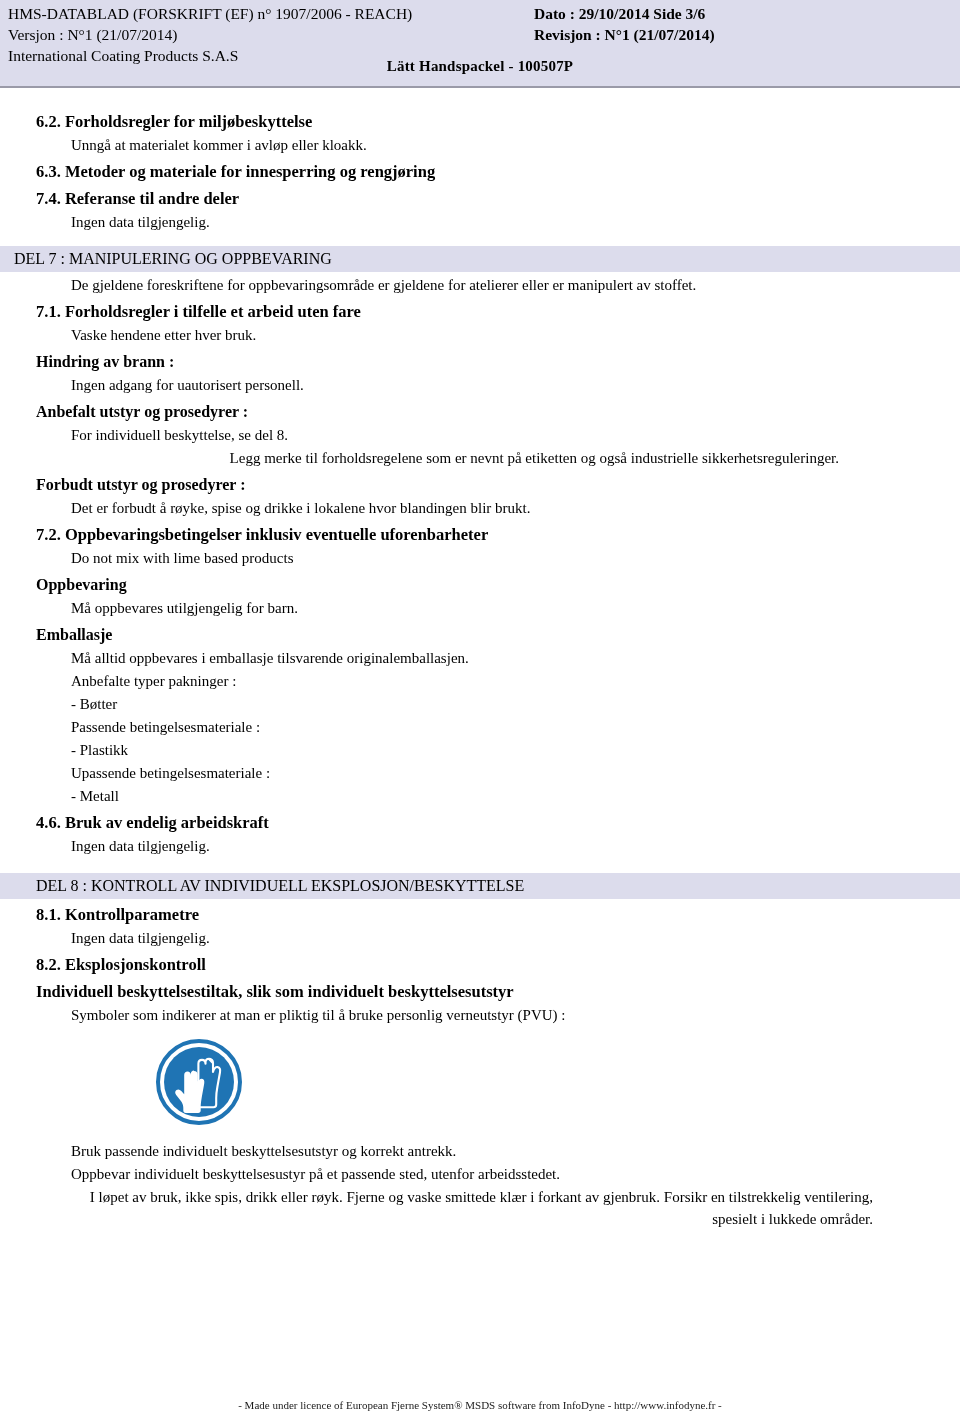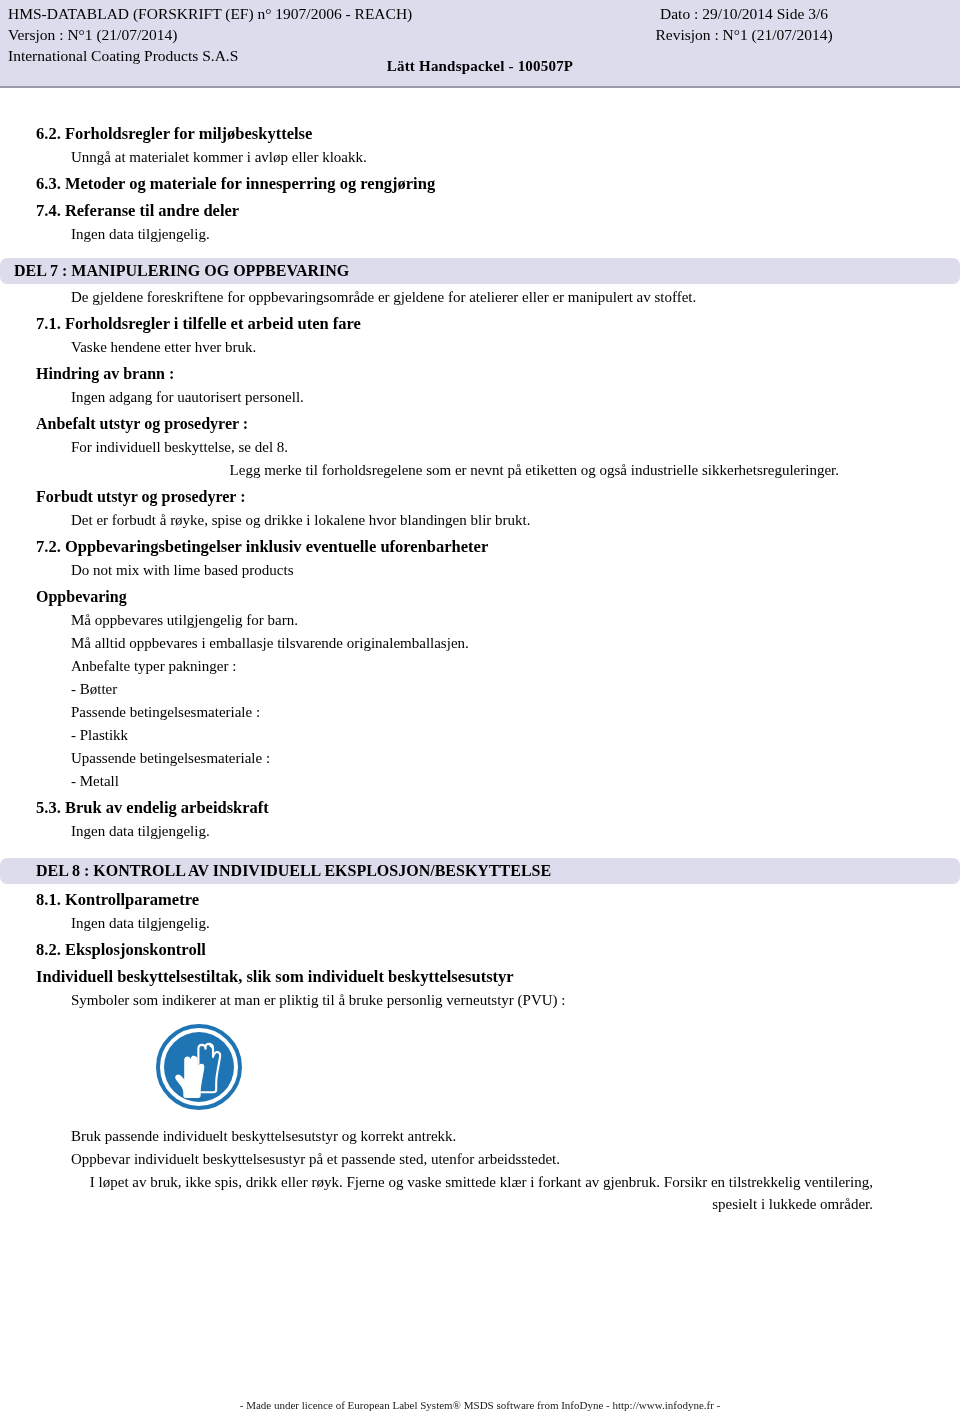--- a/index.html
+++ b/index.html
@@ -38,37 +38,37 @@
     right: 6px;
     top: 3px;
     text-align: right;
     width: 420px;
   }
   .hdr-line {
     font-size: 15.5px;
     line-height: 21px;
     white-space: nowrap;
   }
-  .hdr-right .hdr-line { text-align: center; }
+  .hdr-right .hdr-line { text-align: left; font-weight: bold; }
   .hdr-product {
     position: absolute;
     left: 0;
     top: 58px;
     width: 960px;
     text-align: center;
     font-size: 15px;
     font-weight: bold;
     letter-spacing: 0.2px;
   }
 
   
   .content {
     position: absolute;
     left: 0;
-    top: 118px;
+    top: 106px;
     width: 883px;
   }
 
   .h-sec {
     font-size: 16.5px;
     font-weight: bold;
     line-height: 23px;
     margin: 4px 0 0 36px;
   }
   .h-sub {
@@ -88,25 +88,24 @@
     margin: 1px 44px 0 46px;
     text-align: right;
   }
 
   
   .banner {
     background: #dcdcec;
     margin: 13px 0 2px 0;
     padding: 2px 0 3px 14px;
     font-size: 16px;
-    font-weight: bold;
+    font-weight: normal;
     line-height: 21px;
     width: 960px;
     box-sizing: border-box;
-    border-radius: 7px;
   }
   .banner-gap-top { margin-top: 16px; padding-left: 36px; }
 
   
   .picto-row {
     margin: 12px 0 0 155px;
   }
   .picto {
     width: 88px;
     height: 88px;
@@ -167,29 +166,30 @@
 
   <div class="h-sub">Forbudt utstyr og prosedyrer :</div>
   <div class="txt">Det er forbudt å røyke, spise og drikke i lokalene hvor blandingen blir brukt.</div>
 
   <div class="h-sec">7.2. Oppbevaringsbetingelser inklusiv eventuelle uforenbarheter</div>
   <div class="txt">Do not mix with lime based products</div>
 
   <div class="h-sub">Oppbevaring</div>
   <div class="txt">Må oppbevares utilgjengelig for barn.</div>
 
+  <div class="h-sub">Emballasje</div>
   <div class="txt">Må alltid oppbevares i emballasje tilsvarende originalemballasjen.</div>
   <div class="txt">Anbefalte typer pakninger :</div>
   <div class="txt">- Bøtter</div>
   <div class="txt">Passende betingelsesmateriale :</div>
   <div class="txt">- Plastikk</div>
   <div class="txt">Upassende betingelsesmateriale :</div>
   <div class="txt">- Metall</div>
 
-  <div class="h-sec">5.3. Bruk av endelig arbeidskraft</div>
+  <div class="h-sec">4.6. Bruk av endelig arbeidskraft</div>
   <div class="txt">Ingen data tilgjengelig.</div>
 
   <div class="banner banner-gap-top">DEL 8 : KONTROLL AV INDIVIDUELL EKSPLOSJON/BESKYTTELSE</div>
 
   <div class="h-sec">8.1. Kontrollparametre</div>
   <div class="txt">Ingen data tilgjengelig.</div>
 
   <div class="h-sec">8.2. Eksplosjonskontroll</div>
   <div class="h-sec">Individuell beskyttelsestiltak, slik som individuelt beskyttelsesutstyr</div>
   <div class="txt">Symboler som indikerer at man er pliktig til å bruke personlig verneutstyr (PVU) :</div>
@@ -250,13 +250,13 @@
       </svg>
     </div>
   </div>
 
   <div class="txt" style="margin-top:14px;">Bruk passende individuelt beskyttelsesutstyr og korrekt antrekk.</div>
   <div class="txt">Oppbevar individuelt beskyttelsesustyr på et passende sted, utenfor arbeidsstedet.</div>
   <div class="txt-wide" style="margin-right:10px;">I løpet av bruk, ikke spis, drikk eller røyk. Fjerne og vaske smittede klær i forkant av gjenbruk. Forsikr en tilstrekkelig ventilering, spesielt i lukkede områder.</div>
 
 </div>
 
-<div class="footer">- Made under licence of European Label System® MSDS software from InfoDyne  - http://www.infodyne.fr -</div>
+<div class="footer">- Made under licence of European Fjerne System® MSDS software from InfoDyne  - http://www.infodyne.fr -</div>
 
 </body></html>

